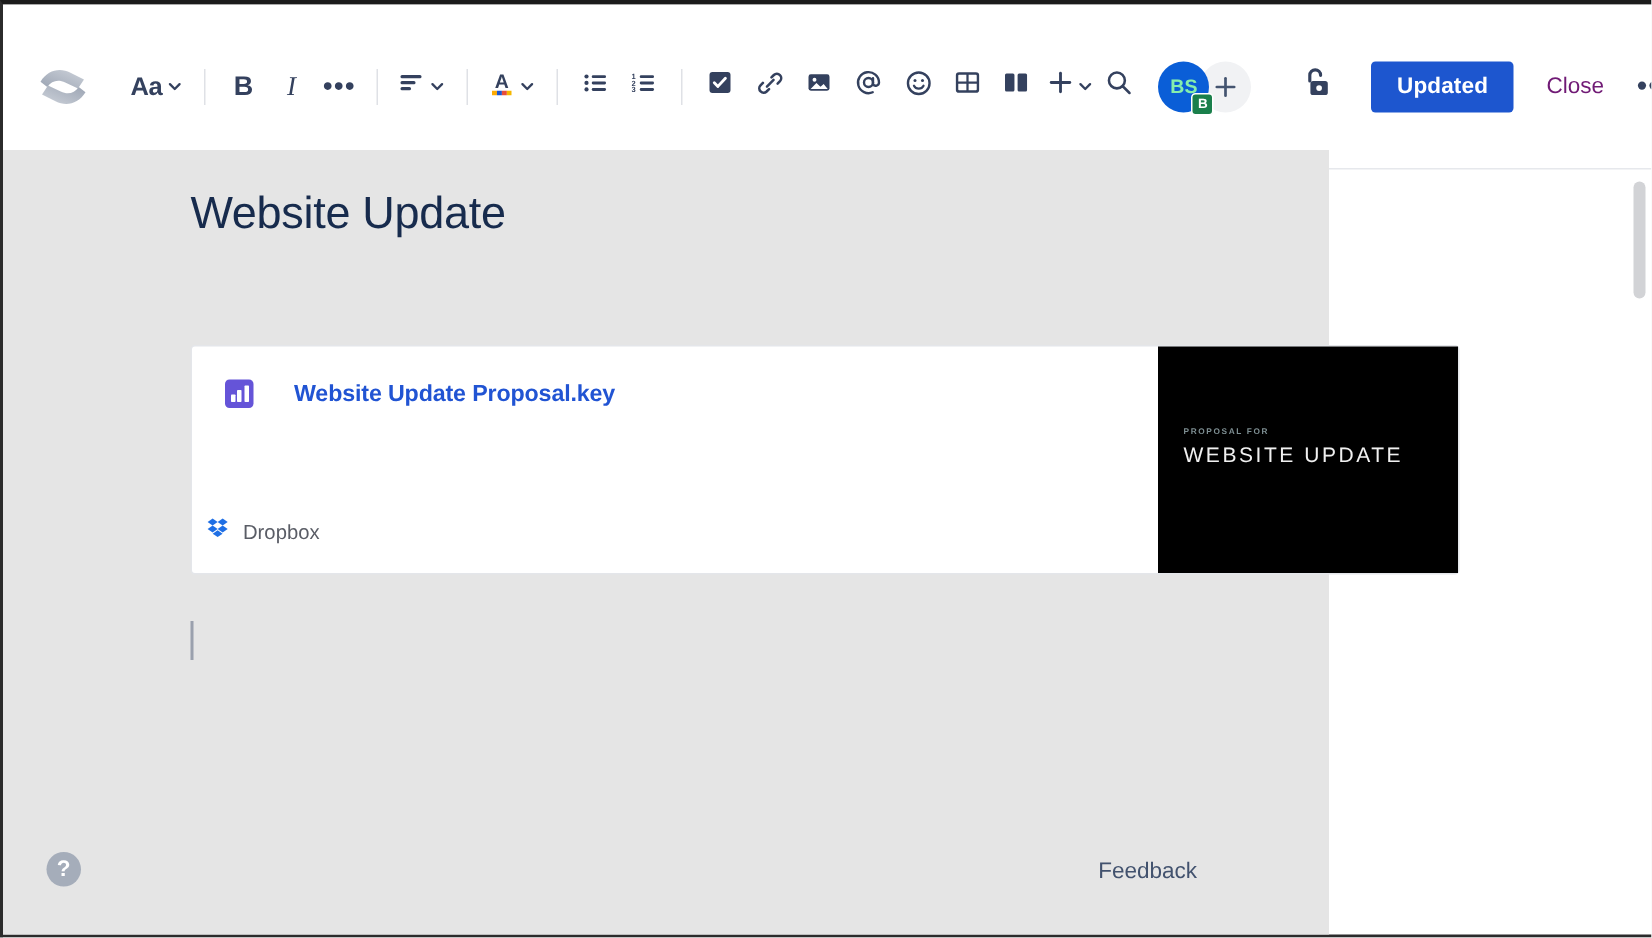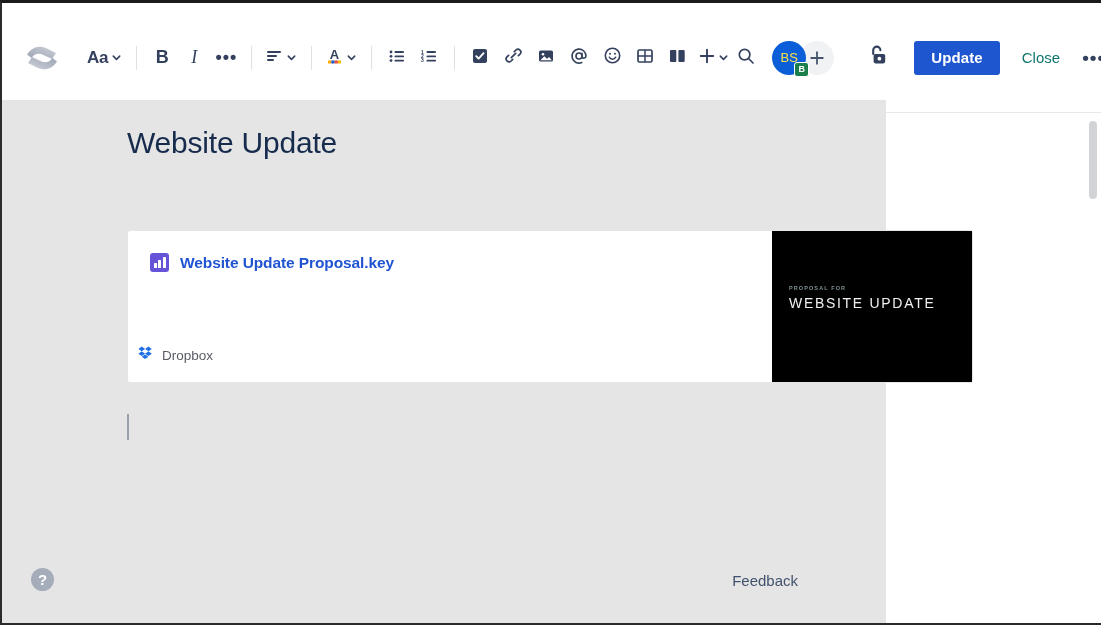--- a/index.html
+++ b/index.html
@@ -51,21 +51,21 @@
   .bold-i { font-size: 18px; font-weight: 700; color: #34415e; font-family: "Liberation Sans", sans-serif;}
   .ital-i { font-size: 18px; font-weight: 400; font-style: italic; color: #34415e; font-family: "Liberation Serif", serif; }
   .dots-i { font-size: 18px; font-weight: 700; color: #34415e; letter-spacing: 1px; line-height: 0.4;}
 
   .spacer { flex: 1 1 auto; }
 
   .avatar-wrap { position: relative; width: 34px; height: 34px; margin-left: 4px; flex:none; }
   .avatar {
     width: 34px; height: 34px; border-radius: 50%;
     background: #0a5ed7;
-    color: #fde047; font-size: 13px; font-weight: 400;
+    color: #86efac; font-size: 13px; font-weight: 700;
     display: flex; align-items: center; justify-content: center;
     letter-spacing: 0.2px;
   }
   .avatar-badge {
     position: absolute; right: -3px; bottom: -2px;
     width: 15px; height: 15px; border-radius: 3px;
     background: #1a7f4b; color: #fff;
     font-size: 9px; font-weight: 700;
     display:flex; align-items:center; justify-content:center;
     border: 1.5px solid #ffffff;
@@ -80,21 +80,21 @@
   .publish-btn {
     background: #1d56cf; color: #ffffff;
     font-size: 15px; font-weight: 700;
     border: none; border-radius: 3px;
     height: 34px; padding: 0 17px;
     cursor: pointer; letter-spacing: 0.1px;
     font-family: "Liberation Sans", sans-serif;
   }
   .close-btn {
     background: transparent; border: none;
-    color: #0f766e; font-size: 15px; font-weight: 400;
+    color: #701a75; font-size: 15px; font-weight: 400;
     height: 34px; padding: 0 12px; cursor: pointer;
     font-family: "Liberation Sans", sans-serif;
   }
   .more-btn {
     background: transparent; border: none;
     color: #34415e; font-size: 19px; font-weight: 700;
     height: 34px; padding: 0 10px; cursor: pointer;
     letter-spacing: 1px; line-height: 0.5;
     font-family: "Liberation Sans", sans-serif;
   }
@@ -128,21 +128,21 @@
     background: #6554d8;
     display: flex; align-items: flex-end; justify-content: center;
     gap: 1.5px; padding-bottom: 4px; flex: none;
   }
   .file-icon i { display:block; width: 3px; background: #ffffff; border-radius: 0.5px;}
   .file-icon i:nth-child(1) { height: 5px; }
   .file-icon i:nth-child(2) { height: 8px; }
   .file-icon i:nth-child(3) { height: 11px; }
 
   .file-name {
-    margin-left: 11px; color: #2154d3;
+    margin-left: 27px; color: #2154d3;
     font-size: 15.5px; font-weight: 700;
     cursor: pointer; letter-spacing: -0.1px;
   }
   .file-sub {
     margin-top: 7px; color: #6b6e76;
     font-size: 13.5px; font-weight: 400;
   }
   .card-bottom {
     position: absolute; left: 10px; right: 18px; bottom: 18px;
     display: flex; align-items: center;
@@ -420,21 +420,21 @@
       <div class="tbtn" style="margin-left:30px; margin-right:22px;">
         <span>
           <svg width="21" height="23" viewBox="0 0 21 23">
             <path d="M5.2 10 L5.2 6.2 A3.6 3.6 0 0 1 12.4 6.2" fill="none" stroke="#34415e" stroke-width="2.1" stroke-linecap="round"></path>
             <rect x="5.6" y="10" width="11.6" height="9.4" rx="1.8" fill="#34415e"></rect>
             <circle cx="11.4" cy="14.7" r="1.9" fill="#ffffff"></circle>
           </svg>
         </span>
       </div>
 
-      <button class="publish-btn">Update</button>
+      <button class="publish-btn">Updated</button>
       <button class="close-btn" style="margin-left:10px;">Close</button>
       <button class="more-btn" style="margin-right:14px;">•••</button>
     </div>
   </div>
 
   <div class="page">
 
     <div class="page-title">Website Update</div>
 
     <div class="card">

